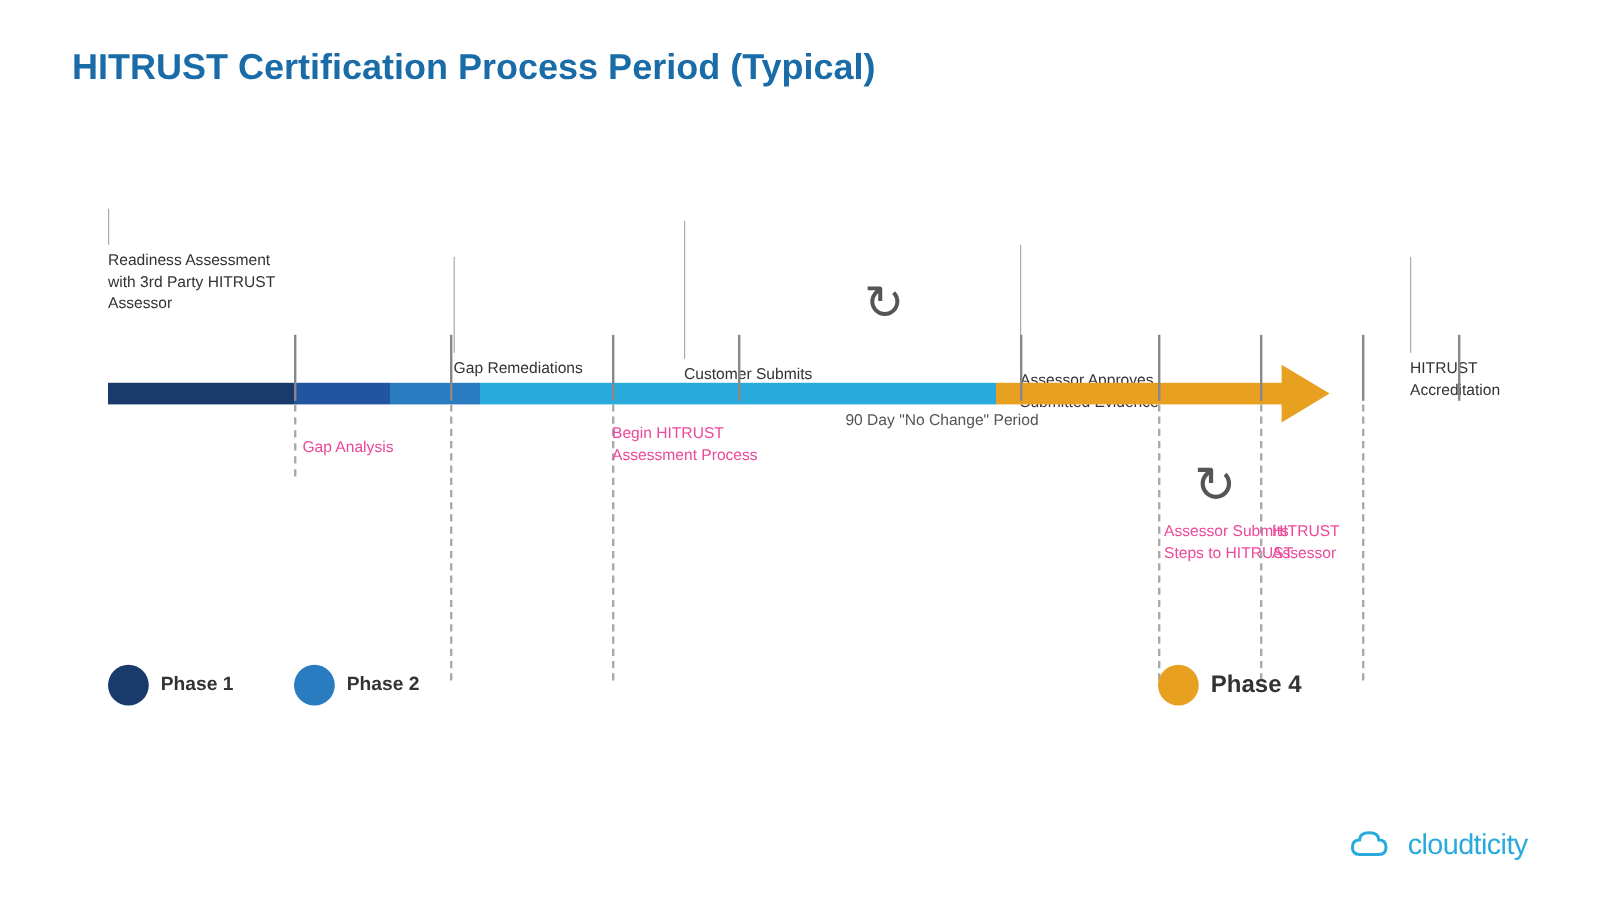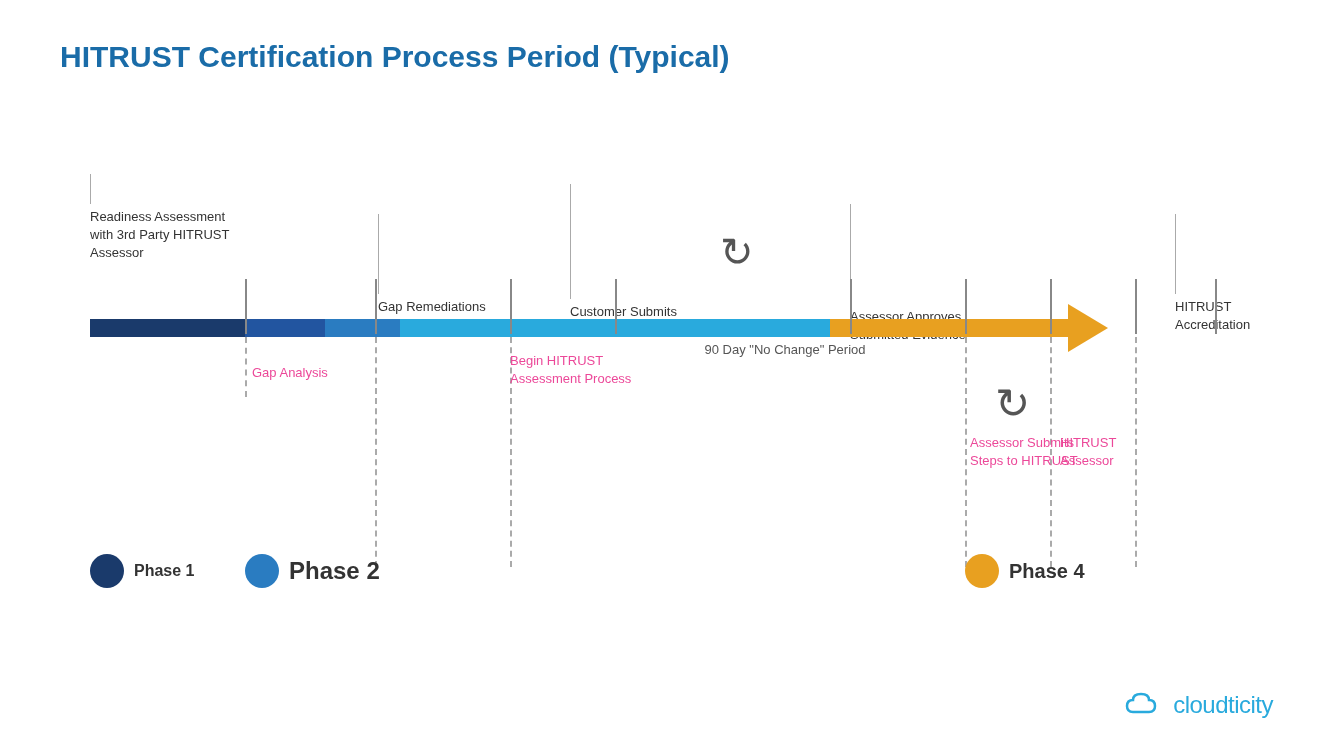--- a/index.html
+++ b/index.html
@@ -222,21 +222,21 @@
       <span>HITRUST Assessor</span>
     </div>
 
     <div class="phase-label" style="left:30px; top:430px;">
       <div class="phase-dot" style="background:#1a3a6b;"></div>
       <span style="font-size:16px; font-weight:600; color:#333;">Phase 1</span>
     </div>
 
     <div class="phase-label" style="left:185px; top:430px;">
       <div class="phase-dot" style="background:#2a7cc1;"></div>
-      <span style="font-size:24px; font-weight:600; color:#333;">Phase 2</span>
+      <span style="font-size:16px; font-weight:600; color:#333;">Phase 2</span>
     </div>
 
 
     <div class="phase-label" style="left:905px; top:430px;">
       <div class="phase-dot" style="background:#e8a020;"></div>
       <span style="font-size:20px; font-weight:600; color:#333;">Phase 4</span>
     </div>
 
   </div>
 

